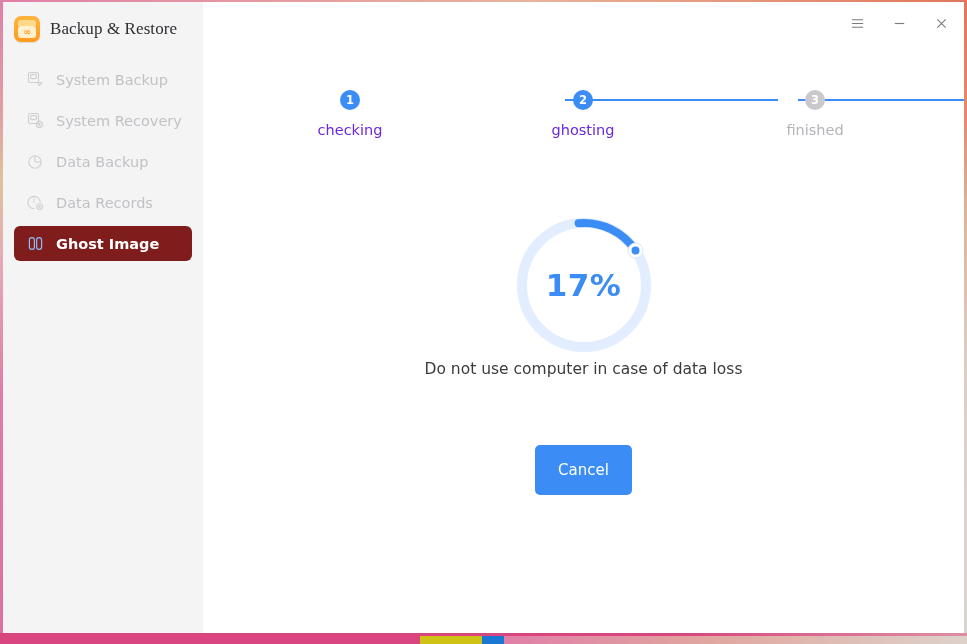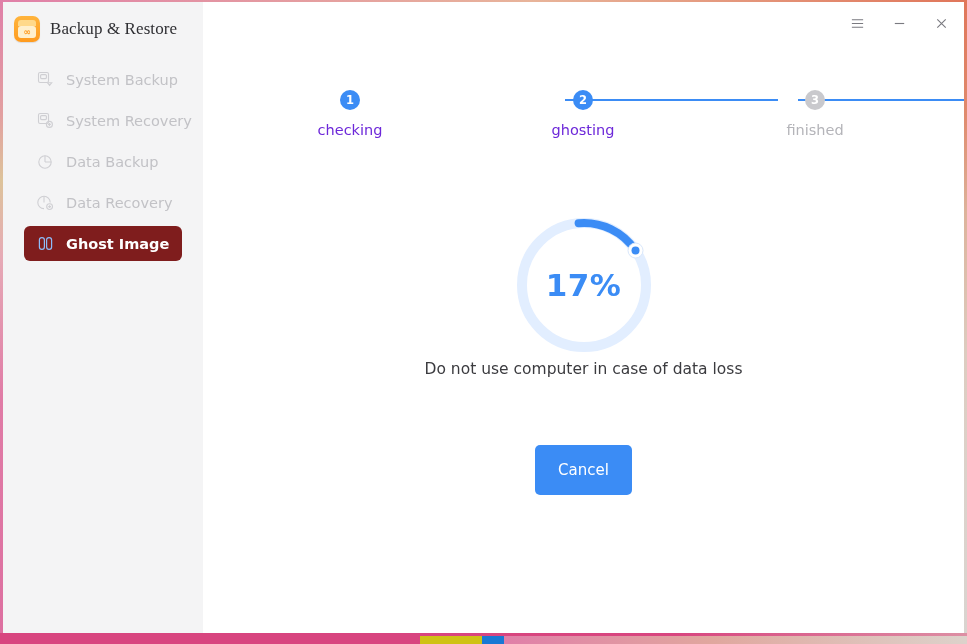--- a/index.html
+++ b/index.html
@@ -110,21 +110,21 @@
 
   #brand-title {
     font-size: 17px;
     color: #2f2f33;
     letter-spacing: .1px;
     white-space: nowrap;
     font-family: Liberation Serif, serif;
   }
 
   
-  #nav { margin-top: 18px; padding: 0 21px; }
+  #nav { margin-top: 18px; padding: 0 11px; }
 
   .nav-item {
     display: flex;
     align-items: center;
     gap: 12px;
     height: 35px;
     padding-left: 13px;
     border-radius: 6px;
     margin-bottom: 6px;
     cursor: pointer;
@@ -328,21 +328,21 @@
 
       <div class="nav-item">
         <span class="nav-icon">
           <svg viewBox="0 0 17 17" width="17" height="17" fill="none" stroke="currentColor" stroke-width="1.1">
             <path d="M13.2 8.4 A6.2 6.2 0 1 0 7 14.6"></path>
             <path d="M7 8.4 V2.2"></path>
             <circle cx="12.6" cy="12.6" r="2.9"></circle>
             <path d="M12.6 11.2 v2.8 M11.2 12.6 h2.8"></path>
           </svg>
         </span>
-        <span class="nav-label">Data Recovery</span>
+        <span class="nav-label">Data Records</span>
       </div>
 
 
       <div class="nav-item active">
         <span class="nav-icon">
           <svg viewBox="0 0 17 17" width="17" height="17" fill="none" stroke="currentColor" stroke-width="1.2">
             <rect x="2.4" y="2.6" width="5" height="11.8" rx="2.4"></rect>
             <rect x="9.6" y="2.6" width="5" height="11.8" rx="2.4"></rect>
           </svg>
         </span>

